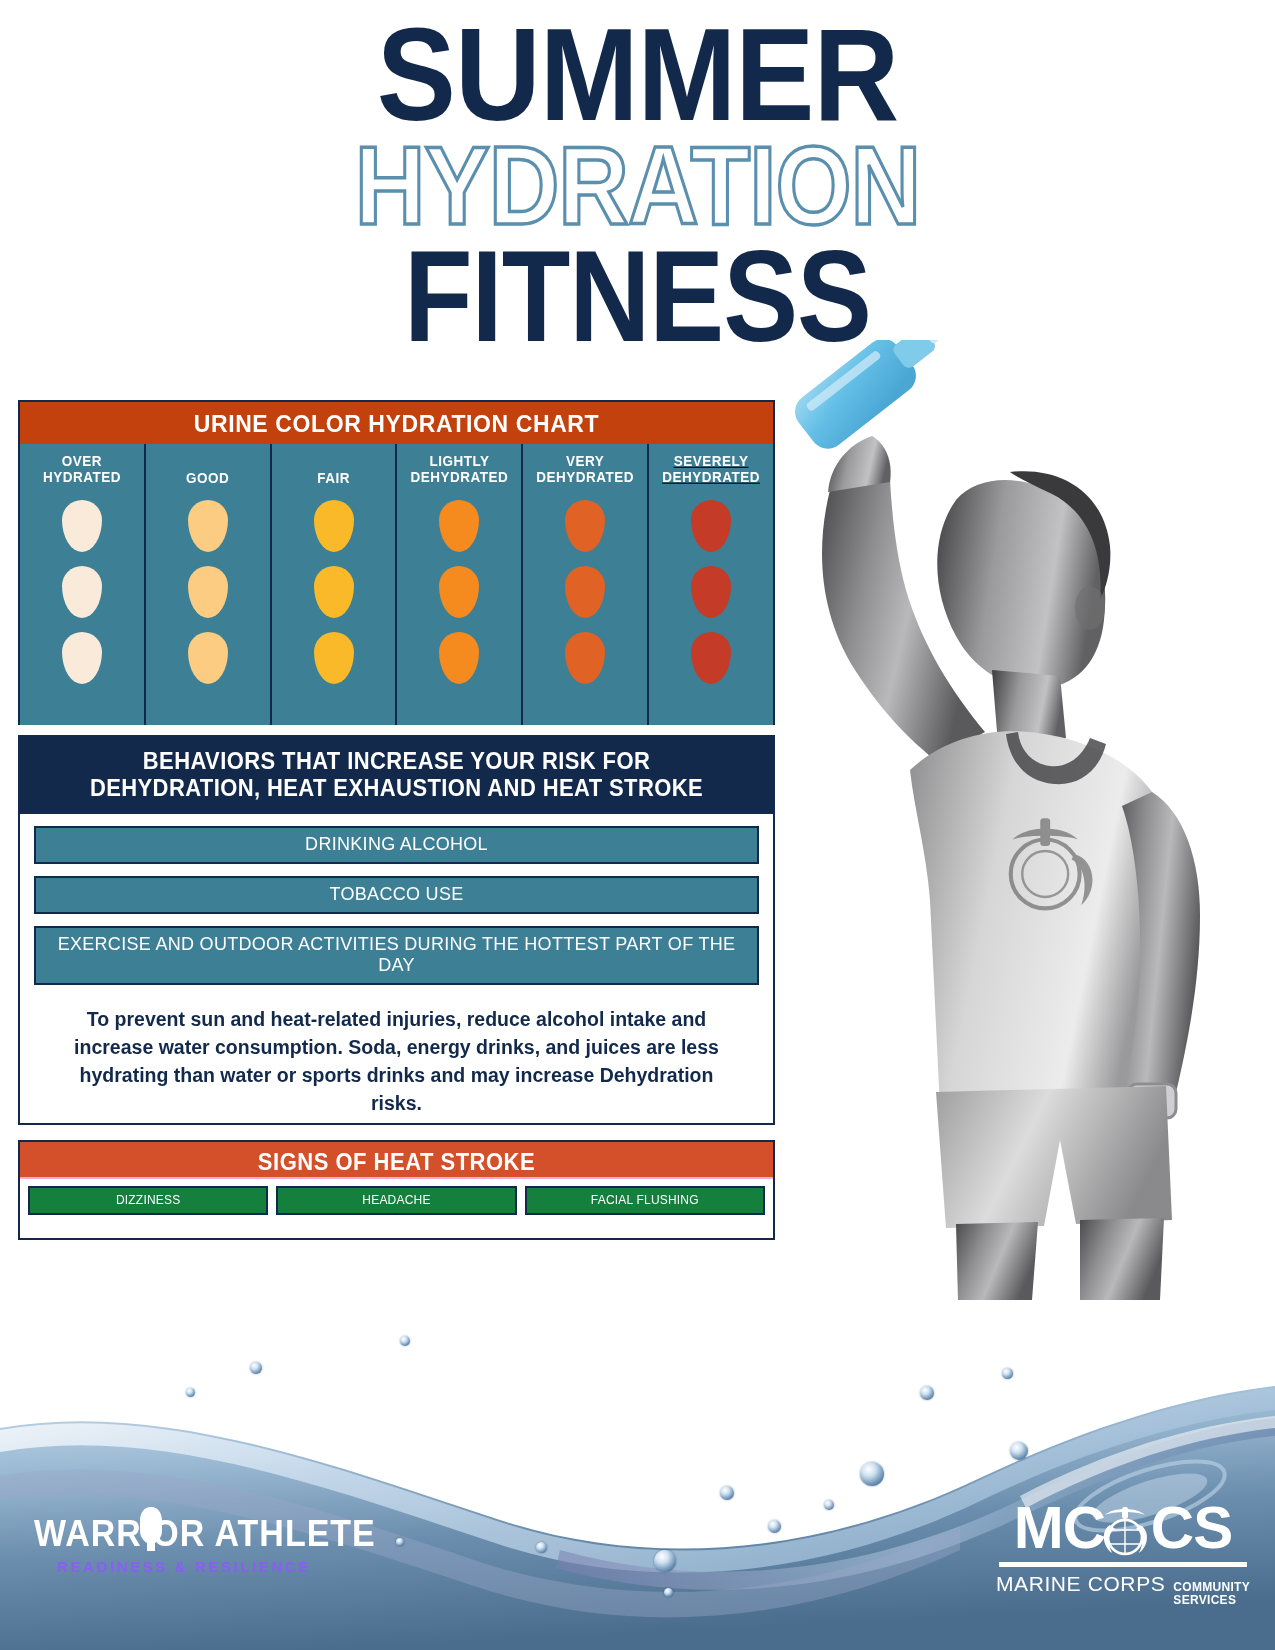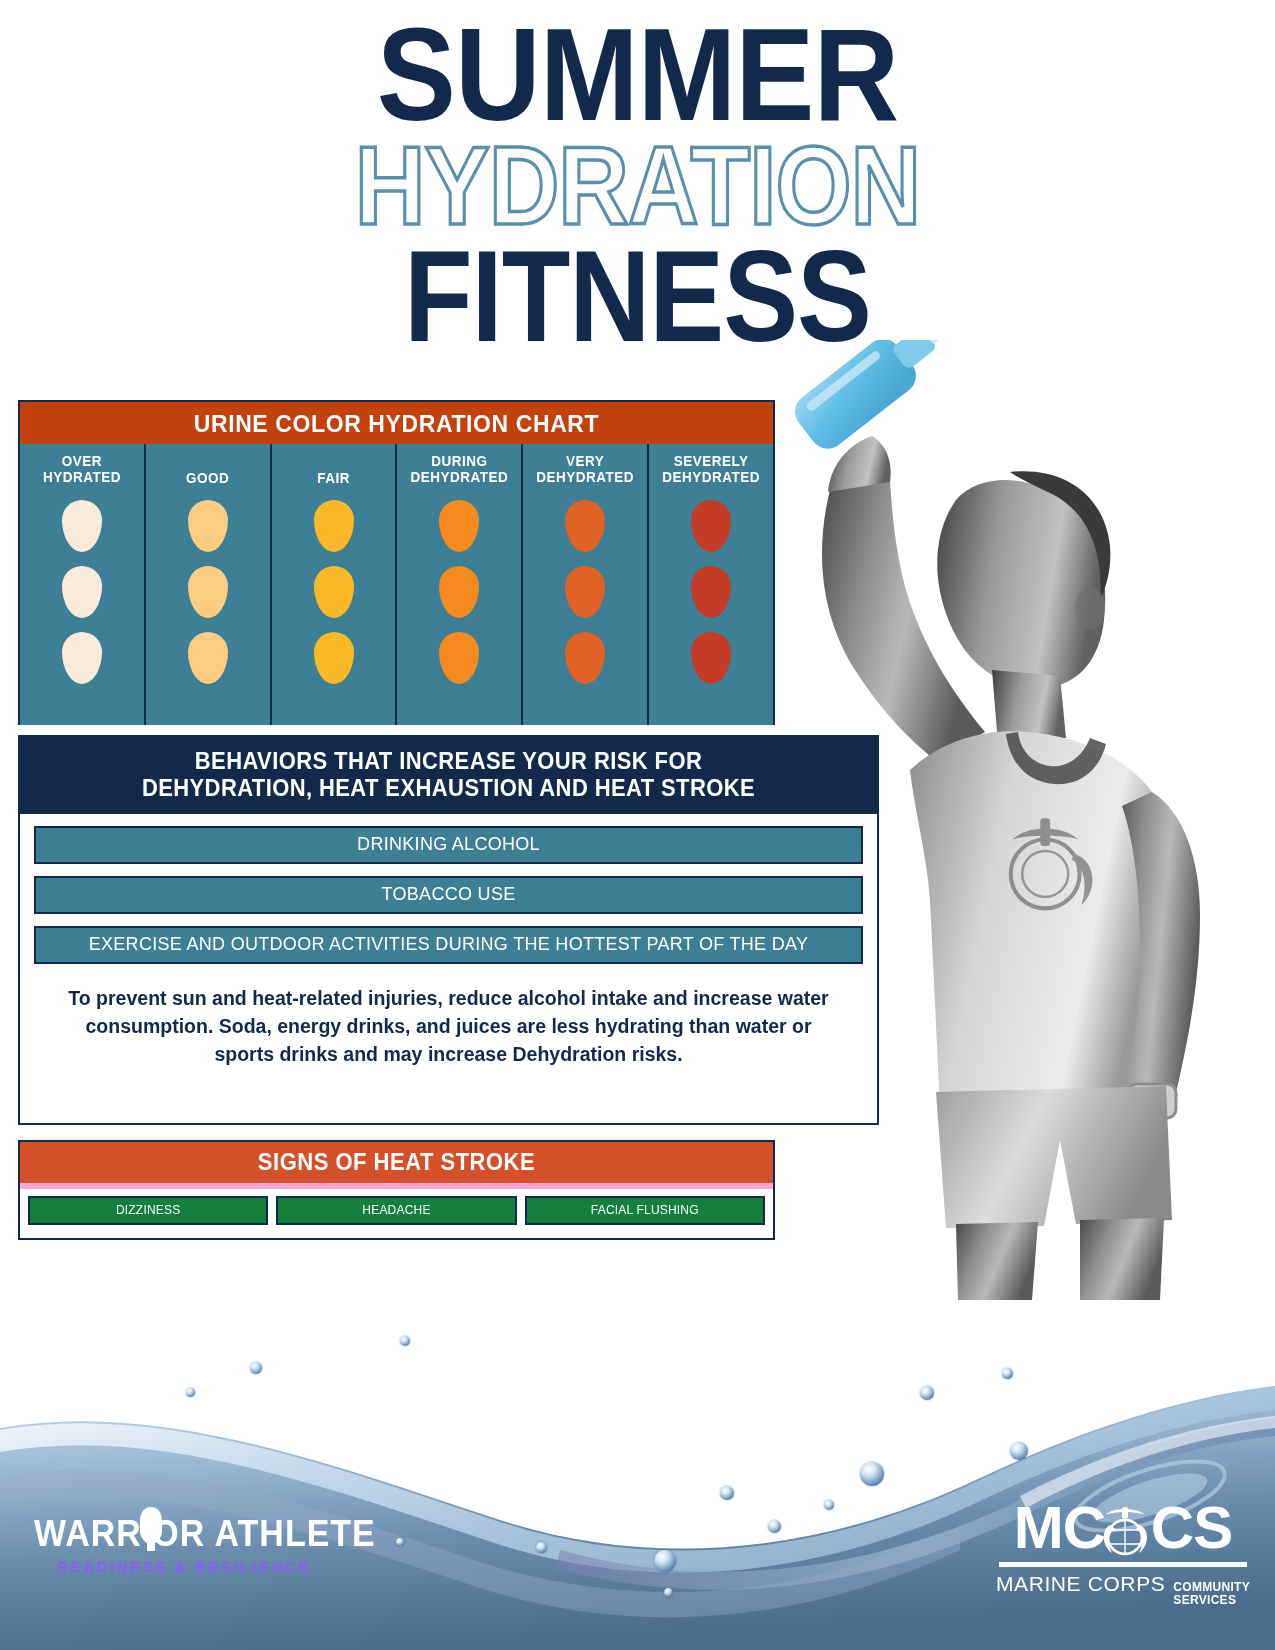--- a/index.html
+++ b/index.html
@@ -80,39 +80,39 @@
   .chart-cols {
     display: flex; height: 281px;
     background: #3d7f95;
   }
   .chart-col {
     flex: 1 1 0;
     border-right: 2px solid #12294b;
     padding-top: 10px;
     display: flex; flex-direction: column; align-items: center;
   }
-  .chart-col:last-child { border-right: none; }
+  .chart-col:last-child { border-right: none; text-decoration: underline; }
   .col-label {
     color: #ffffff; font-size: 13.5px; font-weight: 700;
     letter-spacing: 0.5px; text-align: center;
     line-height: 1.12; min-height: 34px;
     transform: scaleY(1.06);
   }
   .col-label.one-line { padding-top: 16px; }
   .drops { margin-top: 12px; display: flex; flex-direction: column; gap: 14px; }
   .drop {
     width: 40px; height: 52px;
     border-radius: 50% 50% 50% 50% / 62% 62% 38% 38%;
     transform: rotate(180deg);
   }
 
   
   .behav-card {
     position: absolute; left: 18px; top: 735px;
-    width: 861px; height: 390px;
+    width: 757px; height: 390px;
     z-index: 5;
     border: 2px solid #12294b;
     background: #ffffff;
   }
   .behav-header {
     background: #12294b; padding: 10px 16px 12px;
     text-align: center;
   }
   .behav-header-title {
     color: #ffffff; font-size: 22px; font-weight: 700;
@@ -141,22 +141,22 @@
 
   
   .signs-card {
     position: absolute; left: 18px; top: 1140px;
     width: 757px; height: 100px;
     z-index: 5;
     border: 2px solid #12294b;
     background: #ffffff;
   }
   .signs-header {
-    background: #d4502a; padding: 7px 0 8px; text-align: center;
-    border-bottom: 6px solid #f9a8d4;
+    background: #d4502a; padding: 7px 0 2px; text-align: center;
+    border-bottom: 2px solid #f9a8d4;
   }
   .signs-header-title {
     color: #ffffff; font-size: 22px; font-weight: 700;
     letter-spacing: 0.5px; transform: scaleY(1.08); display: block;
   }
   .signs-row {
     display: flex; gap: 8px; padding: 7px 8px 8px;
   }
   .sign-chip {
     flex: 1 1 0;
@@ -337,21 +337,21 @@
         </div>
         <div class="chart-col">
           <div class="col-label one-line"><span>FAIR</span></div>
           <div class="drops">
             <div class="drop" style="background: rgb(250, 185, 41);"></div>
             <div class="drop" style="background: rgb(250, 185, 41);"></div>
             <div class="drop" style="background: rgb(250, 185, 41);"></div>
           </div>
         </div>
         <div class="chart-col">
-          <div class="col-label"><span>DURING</span><br><span>DEHYDRATED</span></div>
+          <div class="col-label"><span>LIGHTLY</span><br><span>DEHYDRATED</span></div>
           <div class="drops">
             <div class="drop" style="background: rgb(245, 138, 31);"></div>
             <div class="drop" style="background: rgb(245, 138, 31);"></div>
             <div class="drop" style="background: rgb(245, 138, 31);"></div>
           </div>
         </div>
         <div class="chart-col">
           <div class="col-label"><span>VERY</span><br><span>DEHYDRATED</span></div>
           <div class="drops">
             <div class="drop" style="background: rgb(224, 98, 36);"></div>

